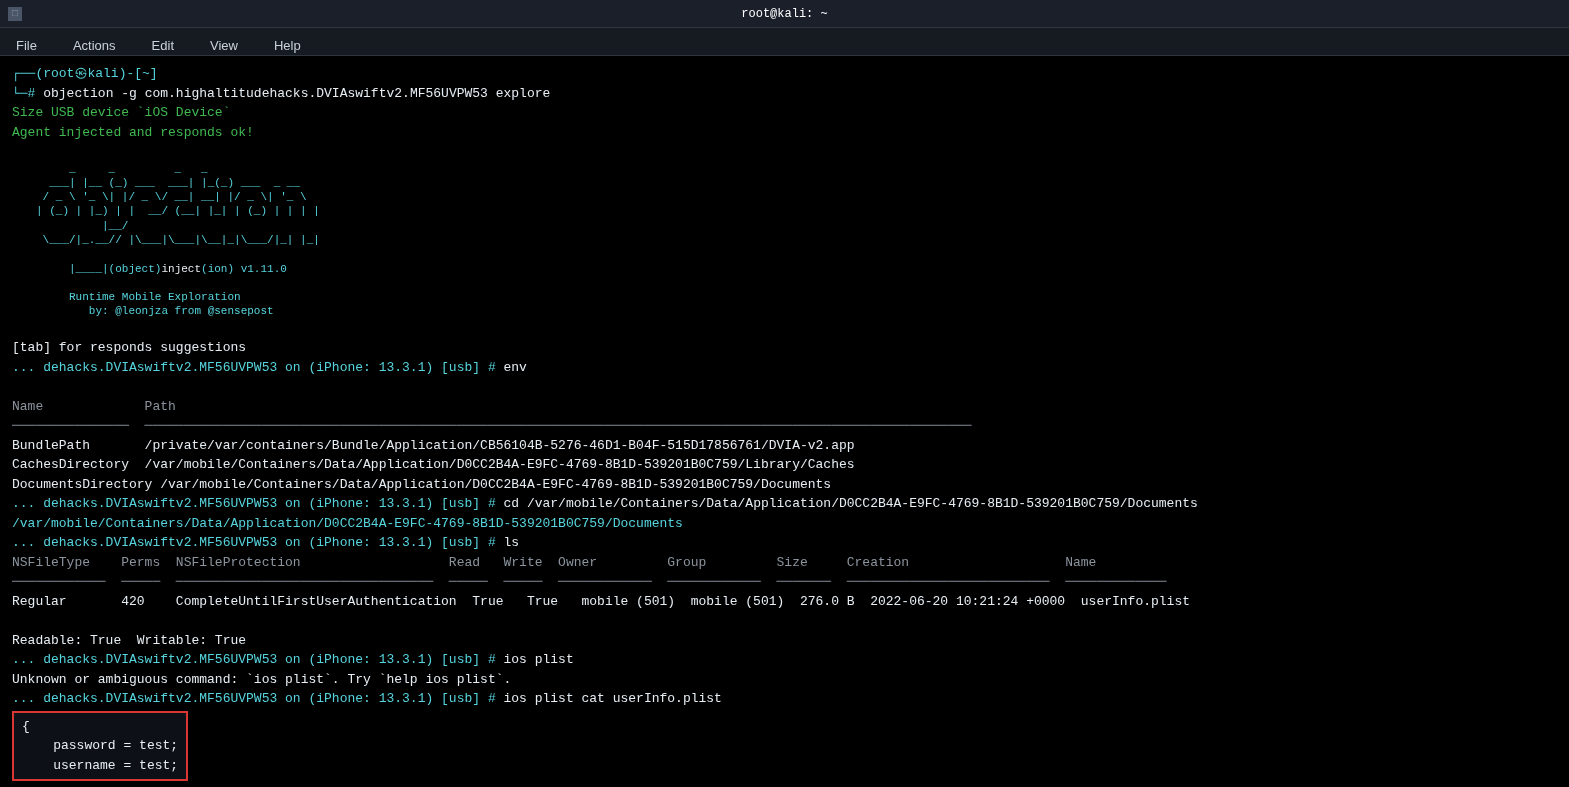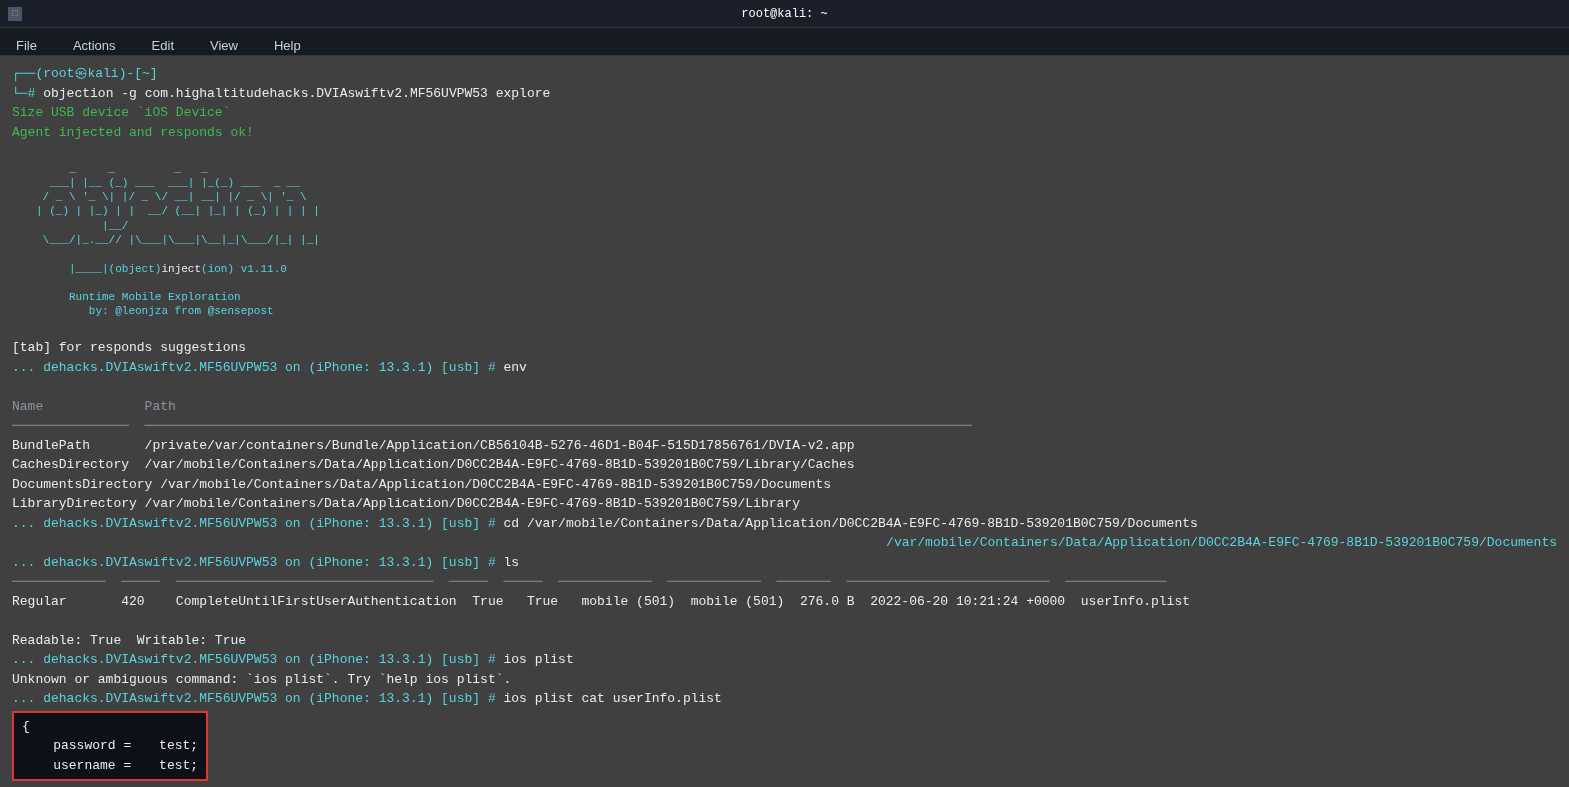--- a/index.html
+++ b/index.html
@@ -47,43 +47,43 @@
       border-bottom: 1px solid #30363d;
     }
     .menu-item {
       color: #c9d1d9;
       font-size: 13px;
       padding: 2px 8px;
       cursor: pointer;
       font-family: sans-serif;
     }
     .terminal-body {
-      background: #404040;
+      background: #000000;
       padding: 8px 12px;
       height: calc(787px - 56px);
       overflow-y: auto;
       line-height: 1.5;
     }
     .line { white-space: pre; display: block; }
     .cyan { color: #56d4dd; }
     .green { color: #3fb950; }
     .white { color: #e6edf3; }
     .dim { color: #8b949e; }
-    .highlighted-path { color: #56d4dd; display: block; text-align: right; }
+    .highlighted-path { color: #56d4dd; display: block; }
     .plist-box {
       border: 2px solid #da3633;
       display: inline-block;
       padding: 4px 8px;
       background: #0d1117;
       margin: 2px 0;
     }
     .plist-brace { color: #e6edf3; }
     .plist-key { color: #e6edf3; }
     .plist-eq { color: #e6edf3; }
-    .plist-val { color: #e6edf3; margin-left: 20px; }
+    .plist-val { color: #e6edf3; }
     .objection-logo {
       color: #56d4dd;
       font-size: 11px;
       line-height: 1.3;
       margin-left: 24px;
     }
     @keyframes blink {
       0%, 100% { opacity: 1; }
       50% { opacity: 0; }
     }
@@ -135,30 +135,30 @@
   <span class="line">&nbsp;</span>
 
   
   <span class="line"><span class="dim">Name             Path</span></span>
   <span class="line"><span class="dim">───────────────  ──────────────────────────────────────────────────────────────────────────────────────────────────────────</span></span>
 
   
   <span class="line"><span class="white">BundlePath       /private/var/containers/Bundle/Application/CB56104B-5276-46D1-B04F-515D17856761/DVIA-v2.app</span></span>
   <span class="line"><span class="white">CachesDirectory  /var/mobile/Containers/Data/Application/D0CC2B4A-E9FC-4769-8B1D-539201B0C759/Library/Caches</span></span>
   <span class="line"><span class="white">DocumentsDirectory /var/mobile/Containers/Data/Application/D0CC2B4A-E9FC-4769-8B1D-539201B0C759/Documents</span></span>
-  <span class="line"><span class="white">LibraryDirectory /var/mobile/Containers/Data/Application/D0CC2B4A-E9FC-4769-8B1D-539201B0C759/Library</span></span>
 
   
   <span class="line"><span class="cyan">... dehacks.DVIAswiftv2.MF56UVPW53 on (iPhone: 13.3.1) [usb] # </span><span class="white">cd /var/mobile/Containers/Data/Application/D0CC2B4A-E9FC-4769-8B1D-539201B0C759/Documents</span></span>
   <span class="highlighted-path">/var/mobile/Containers/Data/Application/D0CC2B4A-E9FC-4769-8B1D-539201B0C759/Documents</span>
 
   
   <span class="line"><span class="cyan">... dehacks.DVIAswiftv2.MF56UVPW53 on (iPhone: 13.3.1) [usb] # </span><span class="white">ls</span></span>
 
   
+  <span class="line"><span class="dim">NSFileType    Perms  NSFileProtection                   Read   Write  Owner         Group         Size     Creation                    Name</span></span>
   <span class="line"><span class="dim">────────────  ─────  ─────────────────────────────────  ─────  ─────  ────────────  ────────────  ───────  ──────────────────────────  ─────────────</span></span>
 
   
   <span class="line"><span class="white">Regular       420    CompleteUntilFirstUserAuthentication  True   True   mobile (501)  mobile (501)  276.0 B  2022-06-20 10:21:24 +0000  userInfo.plist</span></span>
 
   <span class="line">&nbsp;</span>
   <span class="line"><span class="white">Readable: True  Writable: True</span></span>
 
   
   <span class="line"><span class="cyan">... dehacks.DVIAswiftv2.MF56UVPW53 on (iPhone: 13.3.1) [usb] # </span><span class="white">ios plist</span></span>

